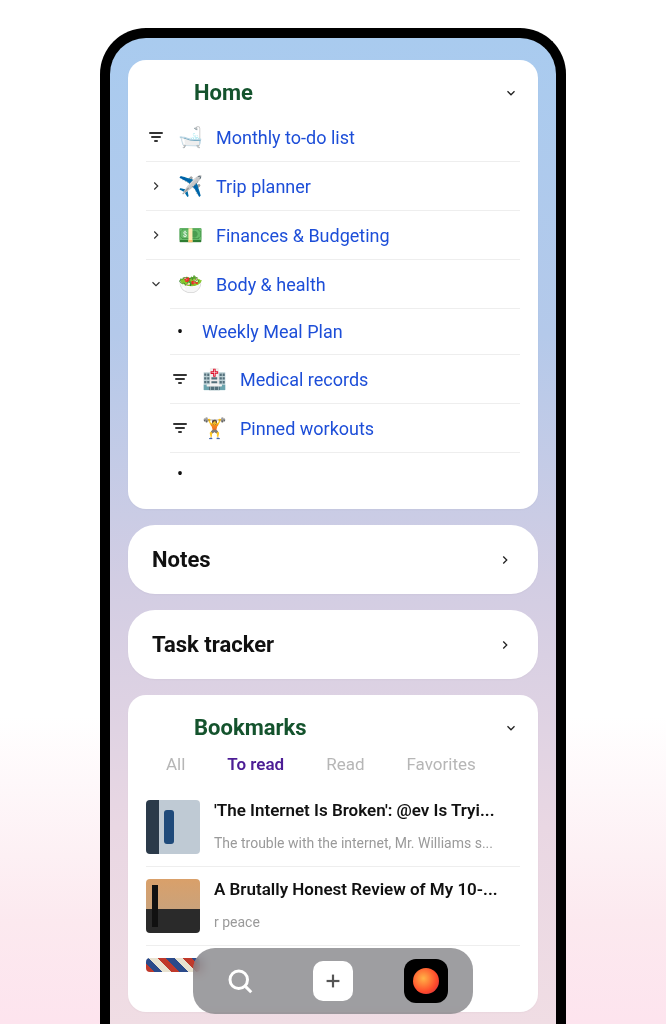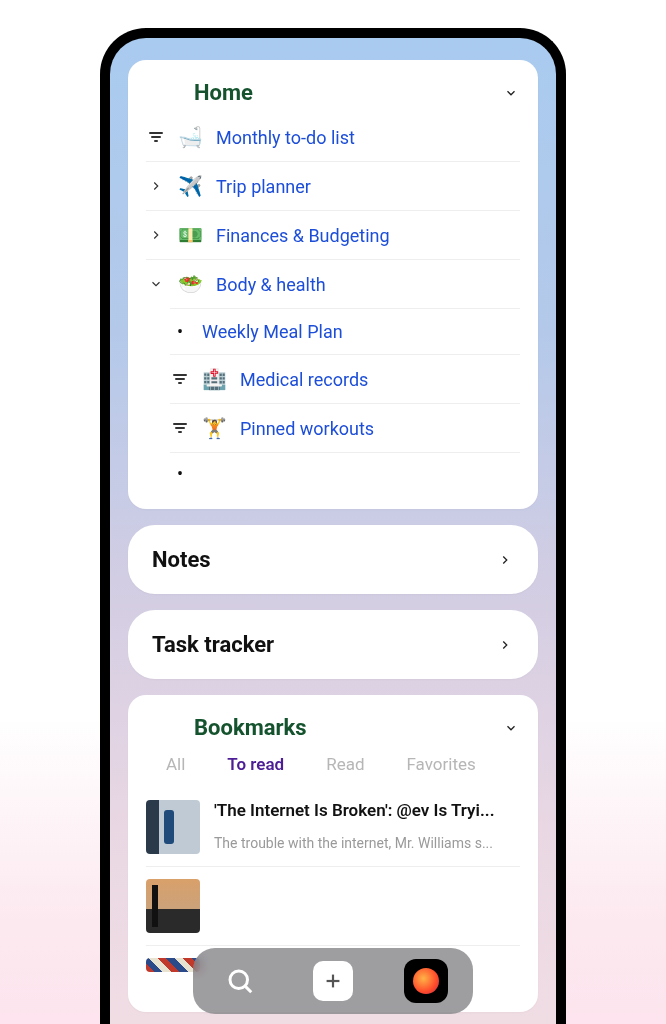--- a/index.html
+++ b/index.html
@@ -209,20 +209,24 @@
     <div>
       <div class="bm-row">
         <div class="thumb thumb1"></div>
         <div class="bm-text">
           <div class="bm-title">'The Internet Is Broken': @ev Is Tryi...</div>
           <div class="bm-sub">The trouble with the internet, Mr. Williams s...</div>
         </div>
       </div>
       <div class="bm-row">
         <div class="thumb thumb2"></div>
+        <div class="bm-text">
+          <div class="bm-title">A Brutally Honest Review of My 10-...</div>
+          <div class="bm-sub">r peace</div>
+        </div>
       </div>
       <div class="bm-row" style="padding-bottom:0;">
         <div class="thumb thumb3" style="height:14px;"></div>
       </div>
     </div>
   </div>
 
   <div class="dock">
     <div class="dock-btn">
       <svg viewBox="0 0 24 24">

